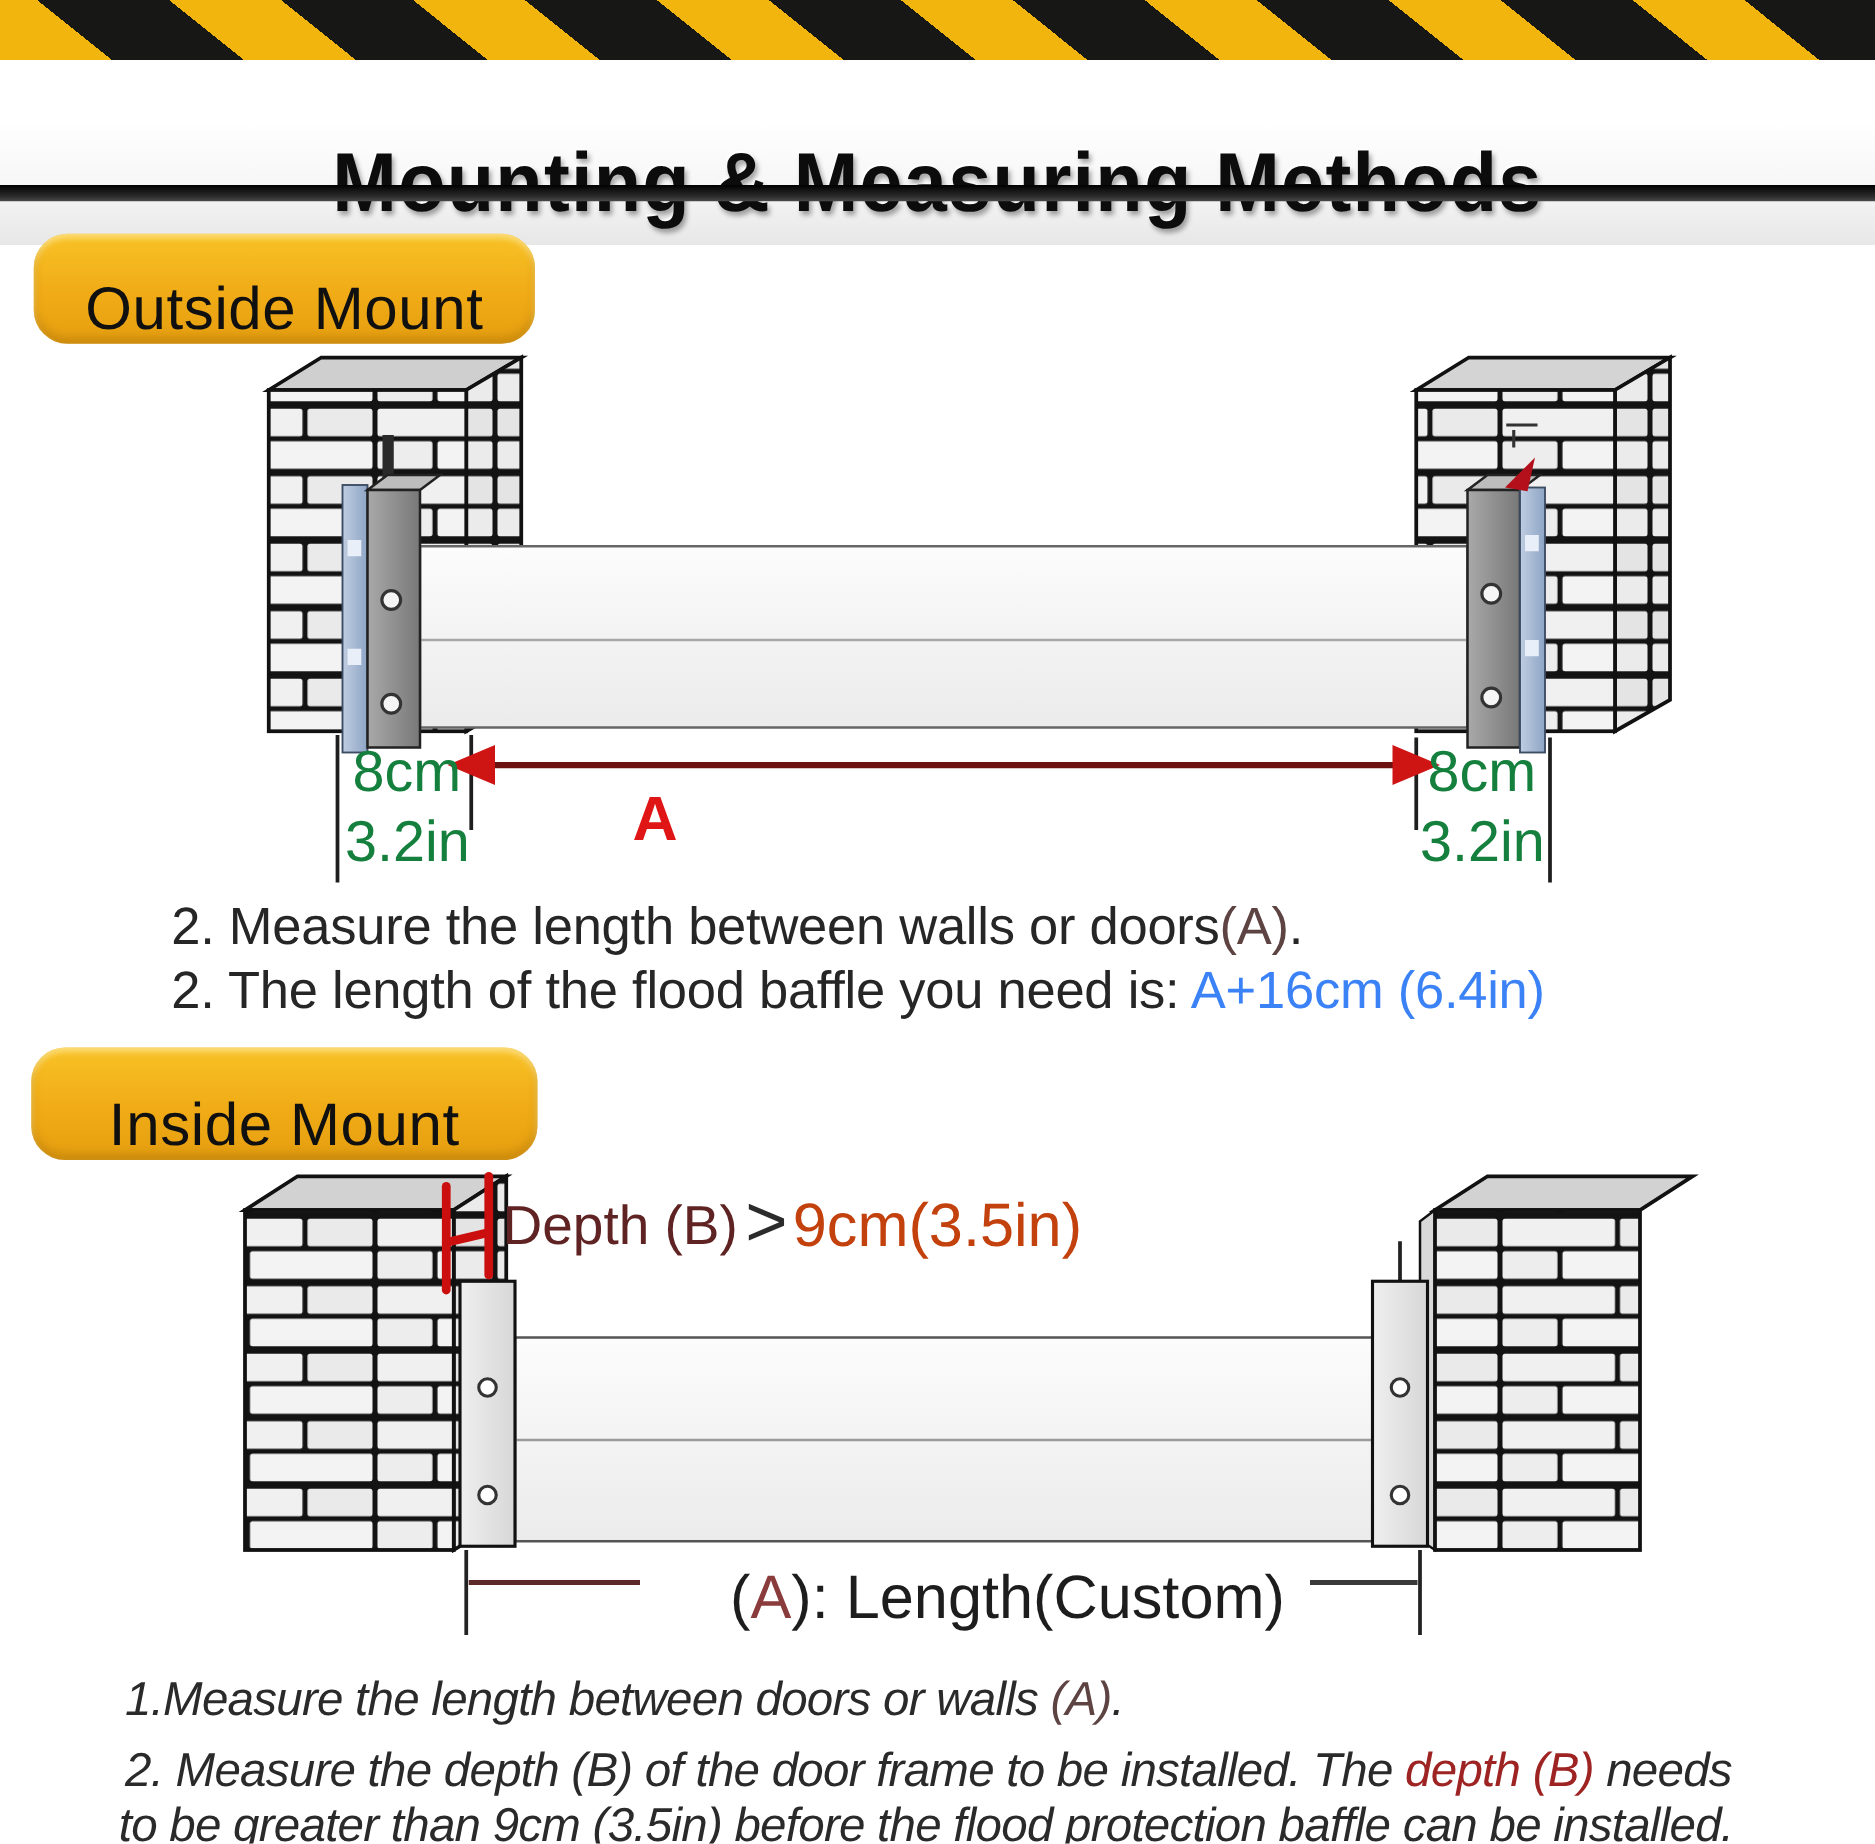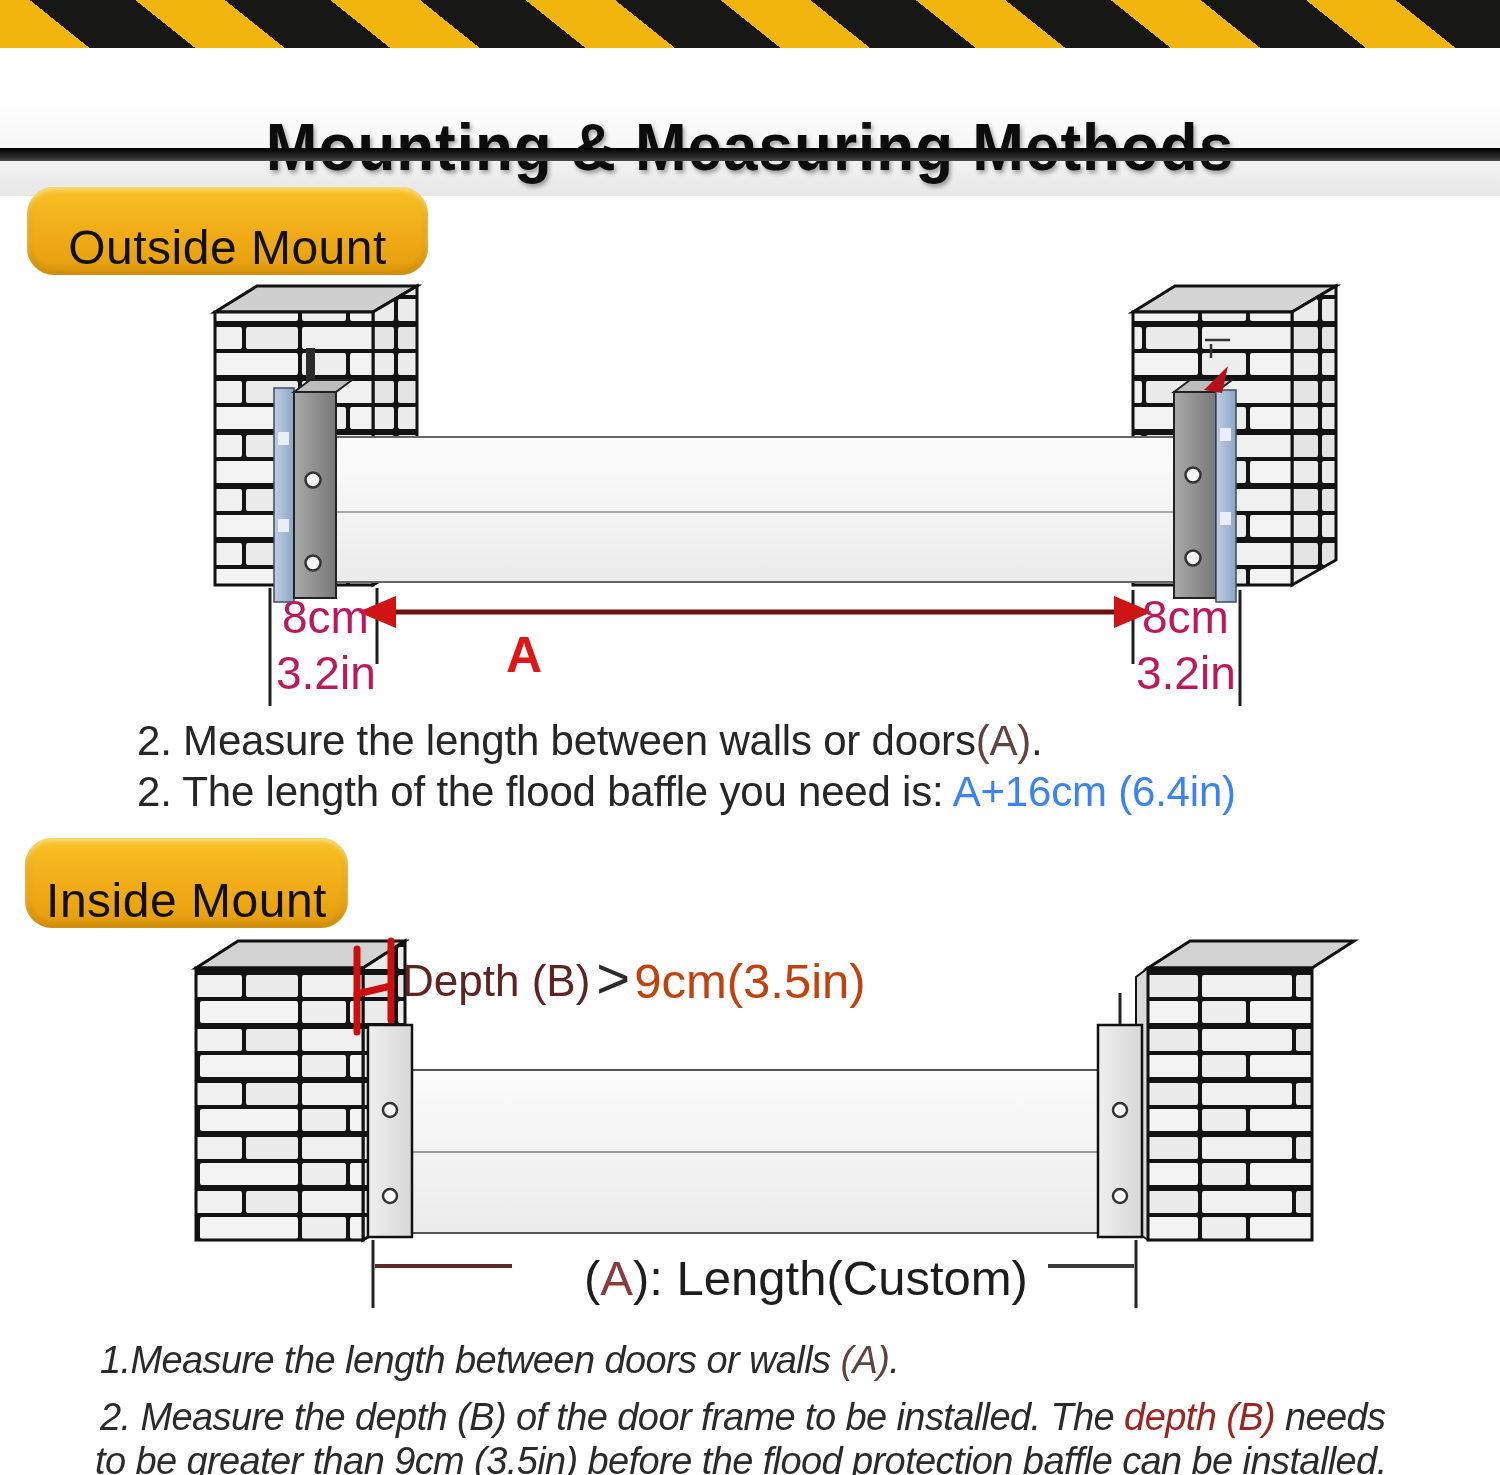--- a/index.html
+++ b/index.html
@@ -26,25 +26,25 @@
   .black-bar{left:0;top:148px;width:1500px;height:13px;
     background:linear-gradient(180deg,#000 0%,#2c2c2c 70%,#4a4a4a 100%);}
   
   .badge{
     border-radius:27px;display:flex;align-items:flex-end;justify-content:center;
     background:linear-gradient(180deg,#f8c226 0%,#f0ab16 55%,#e69f10 100%);
     box-shadow:inset 0 -5px 8px rgba(150,95,0,.35), inset 0 3px 5px rgba(255,235,160,.8);
     color:#101010;font-size:48px;letter-spacing:.5px;
   }
   .badge-outside{left:27px;top:187px;width:401px;height:88px;}
-  .badge-inside{left:25px;top:838px;width:323px;height:90px;}
+  .badge-inside{left:25px;top:838px;width:405px;height:90px;}
   
   .diagram-svg{display:block;}
   
-  .dim{color:#be185d;font-size:46px;line-height:1;}
+  .dim{color:#15803d;font-size:46px;line-height:1;}
   .span-label{display:flex;align-items:baseline;white-space:nowrap;}
   .span-letter{color:#e01616;font-weight:700;font-size:50px;line-height:1;}
   .span-text{color:#1d1d1d;font-size:41px;line-height:1;}
   
   .step{white-space:nowrap;color:#262626;font-size:42px;line-height:1.1;letter-spacing:-.2px;}
   .step .hl{color:#3b82f6;}
   .step .hl-soft{color:#5e4343;}
   .bottom-step{white-space:nowrap;color:#2a2a2a;font-size:38px;line-height:1.1;letter-spacing:-.6px;font-style:italic;}
   .bottom-step .hl{color:#9e2323;}
   .bottom-step .hl-soft{color:#5e4343;}

